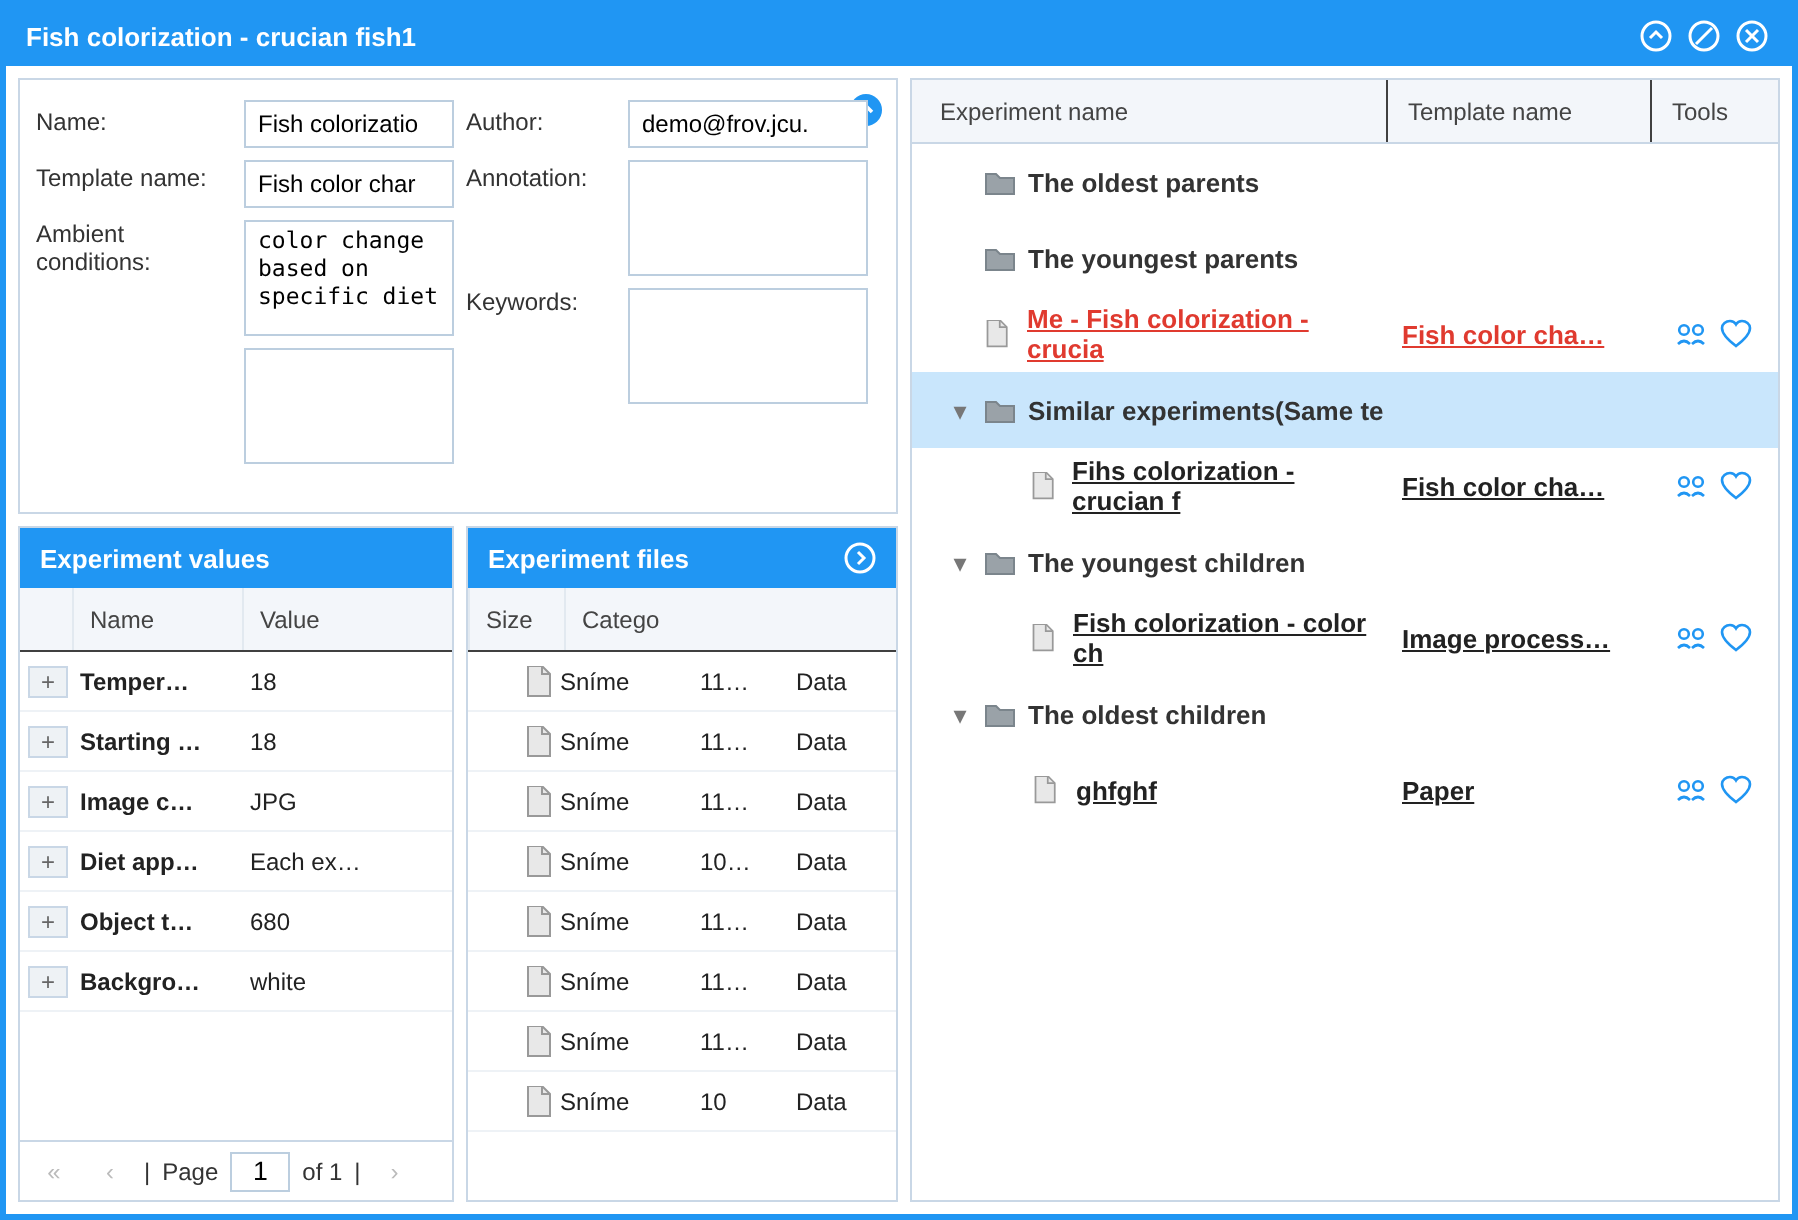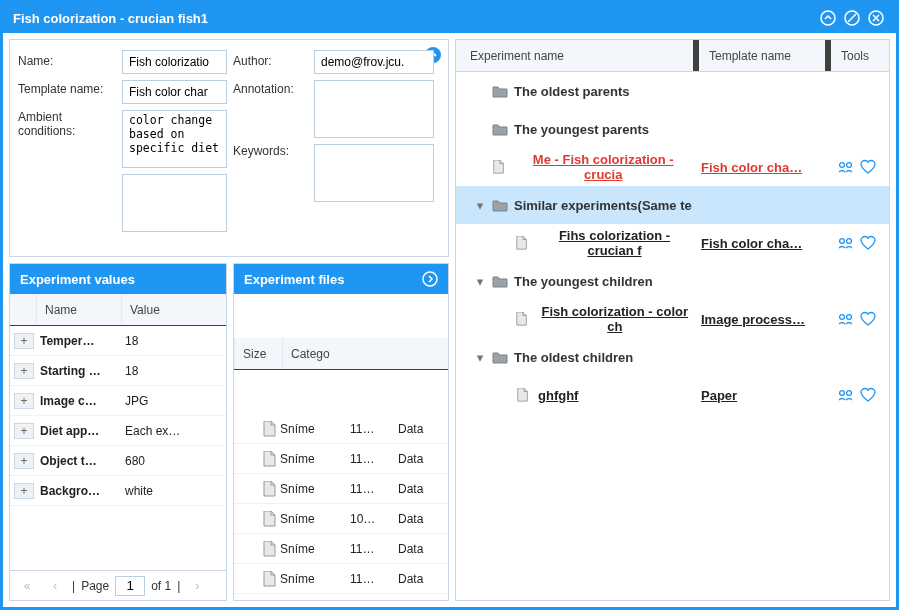--- a/index.html
+++ b/index.html
@@ -23,21 +23,21 @@
 .form-col.labels1 { width: 98px; }
 .form-col.inputs1 { width: 105px; }
 .form-col.labels2 { width: 75px; }
 .form-col.inputs2 { width: 120px; }
 .form-label { height: 28px; display: flex; align-items: flex-start; padding-top: 4px; font-size: 12px; color: #333; }
 .form-label.tall { height: 62px; }
 .form-input { height: 24px; margin-bottom: 6px; border: 1px solid #bccedf; padding: 2px 6px; font-size: 12px; width: 100%; }
 .form-textarea { height: 58px; margin-bottom: 6px; border: 1px solid #bccedf; padding: 2px 6px; font-size: 11.5px; width: 100%; resize: none; overflow: hidden; }
 .bottom-row { display: flex; gap: 6px; flex: 1; overflow: hidden; }
 .values-panel { width: 218px; display: flex; flex-direction: column; }
-.files-panel { flex: 1; display: flex; flex-direction: column; gap: 44px; }
+.files-panel { flex: 1; display: flex; flex-direction: column; }
 .grid-head { display: flex; background: #f3f6fa; border-bottom: 1px solid #404040; height: 32px; align-items: center; }
 .grid-head .col { padding: 0 8px; font-size: 12px; color: #444; border-left: 1px solid #e2e9f0; height: 100%; display: flex; align-items: center; }
 .grid-body { flex: 1; overflow: hidden; position: relative; }
 .grid-scroll { position: absolute; inset: 0; overflow-y: auto; scrollbar-width: thin; }
 .grid-row { display: flex; align-items: center; height: 30px; border-bottom: 1px solid #eef2f6; }
 .grid-row .cell { padding: 0 6px; font-size: 12px; color: #222; white-space: nowrap; overflow: hidden; text-overflow: ellipsis; }
 .expand-btn { width: 20px; height: 16px; margin-left: 4px; background: #eef2f5; border: 1px solid #c9d7e6; display: flex; align-items: center; justify-content: center; font-size: 12px; color: #666; cursor: pointer; }
 .values-panel .col.cname { width: 85px; }
 .values-panel .col.cvalue { flex: 1; }
 .values-panel .cell.cname { width: 85px; font-weight: bold; }
@@ -47,36 +47,36 @@
 .files-panel .col.ccat { width: 56px; }
 .files-panel .cell.ctask { flex: 1; display: flex; align-items: center; gap: 4px; padding-left: 28px; }
 .files-panel .cell.csize { width: 48px; }
 .files-panel .cell.ccat { width: 56px; }
 .file-icon { width: 14px; height: 16px; display: inline-flex; }
 .pager { height: 30px; border-top: 1px solid #c9d7e6; display: flex; align-items: center; gap: 6px; padding: 0 6px; background: #fff; font-size: 12px; color: #333; }
 .pager .pbtn { width: 22px; height: 20px; display: flex; align-items: center; justify-content: center; color: #bbb; cursor: pointer; }
 .pager input { width: 30px; height: 20px; text-align: center; border: 1px solid #bccedf; }
 
 .tree-head { display: flex; background: #f3f6fa; border-bottom: 1px solid #c9d7e6; height: 32px; align-items: center; }
-.tree-head .col { padding: 0 10px; font-size: 12px; color: #444; border-left: 6px solid #404040; height: 100%; display: flex; align-items: center; }
+.tree-head .col { padding: 0 10px; font-size: 12px; color: #444; border-left: 1px solid #404040; height: 100%; display: flex; align-items: center; }
 .tree-head .col.tname { flex: 1; border-left: none; padding-left: 14px; }
 .tree-head .col.ttmpl { width: 132px; }
 .tree-head .col.ttools { width: 64px; }
 .tree-body { flex: 1; overflow: auto; }
 .tree-row { display: flex; align-items: center; height: 38px; font-size: 13px; }
 .tree-row.selected { background: #c9e6fc; }
 .tree-row .tname { flex: 1; display: flex; align-items: center; gap: 6px; }
 .tree-row .ttmpl { width: 132px; padding: 0 8px; white-space: nowrap; overflow: hidden; text-overflow: ellipsis; }
 .tree-row .ttools { width: 64px; display: flex; gap: 4px; align-items: center; justify-content: center; }
 .indent-1 { padding-left: 18px; }
 .indent-2 { padding-left: 42px; }
 .twisty { width: 12px; height: 12px; display: inline-flex; align-items: center; justify-content: center; color: #777; cursor: pointer; }
 .twisty.blank { visibility: hidden; }
 .folder-icon, .doc-icon { width: 16px; height: 14px; display: inline-flex; }
-.link { color: #222; text-decoration: underline; cursor: pointer; font-weight: bold; text-align: center; }
+.link { color: #222; text-decoration: underline; cursor: pointer; font-weight: bold; }
 .link.red { color: #e03a2f; }
 .tool-icon { width: 18px; height: 18px; cursor: pointer; }
 .tool-icon svg { width: 18px; height: 18px; }
 .collapse-circle svg { width: 18px; height: 18px; }
 </style>
 </head>
 <body>
 
 <div class="window">
   <div class="titlebar">

